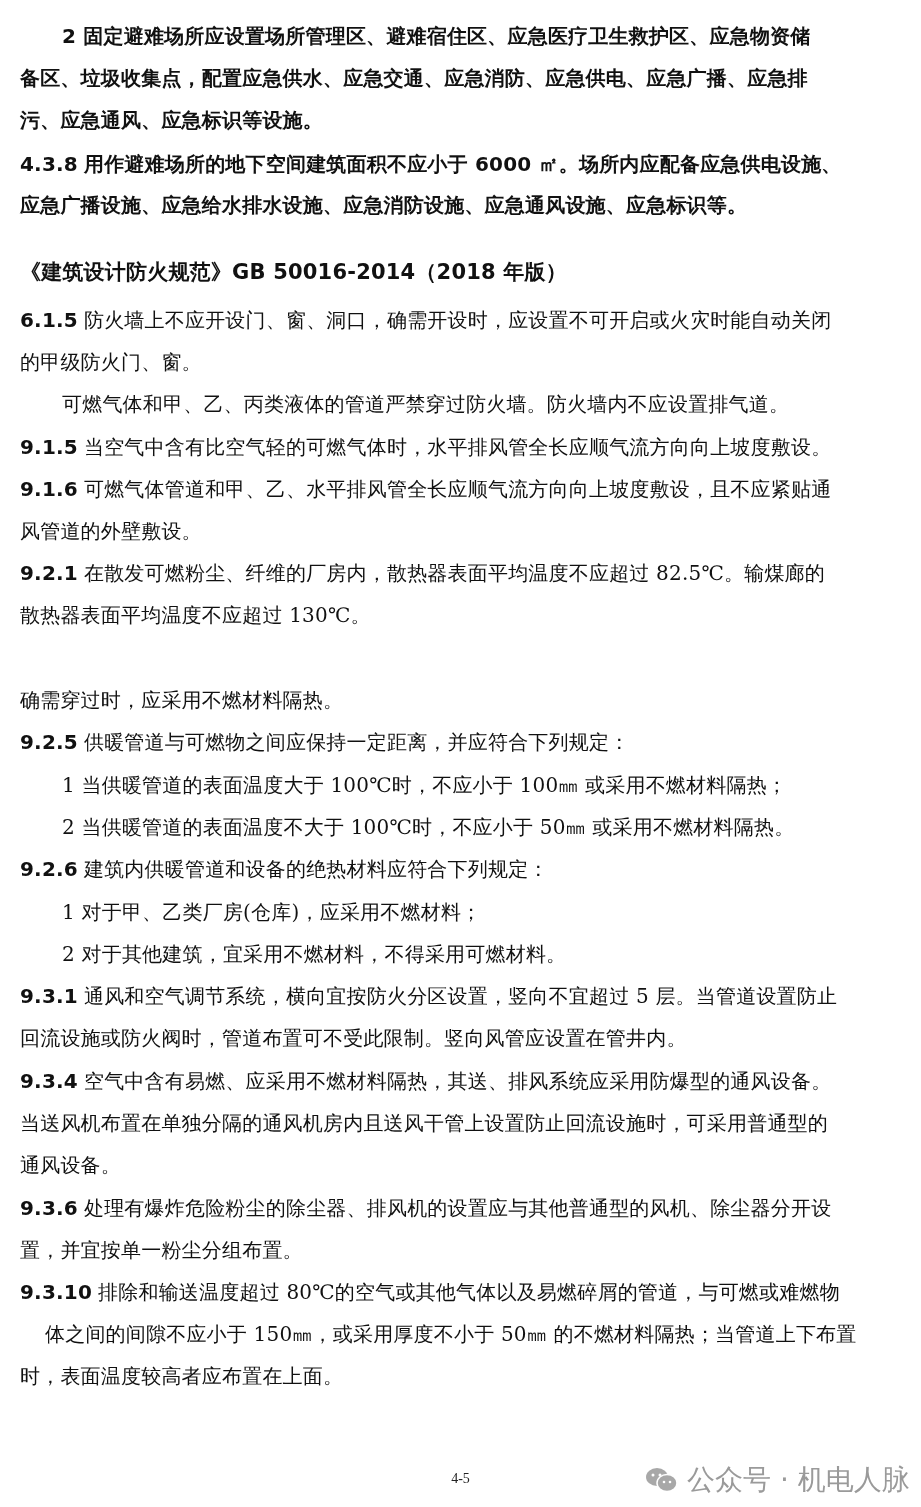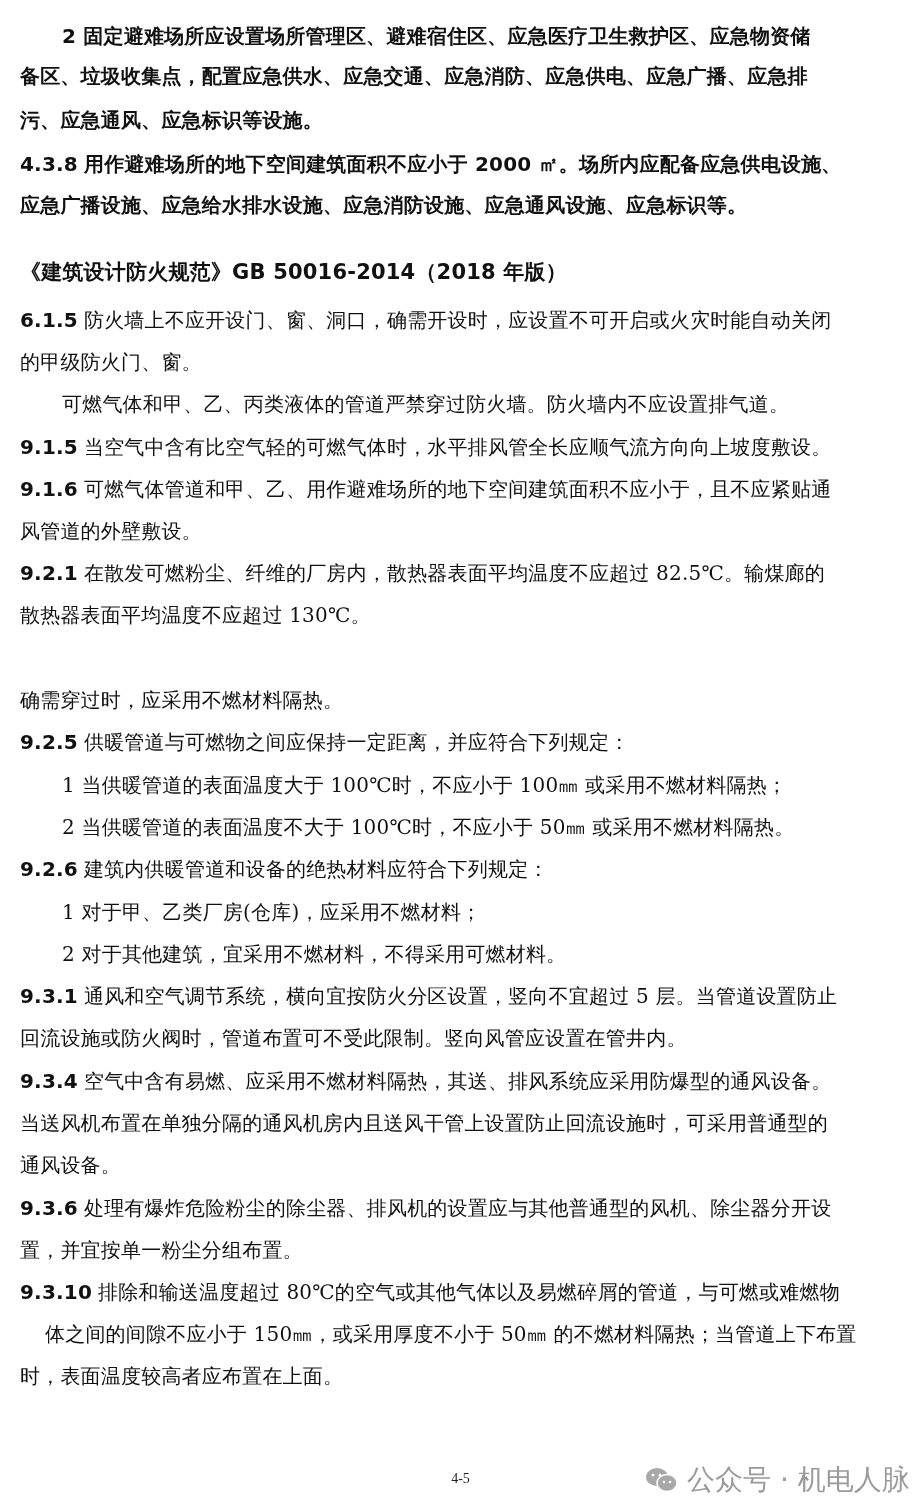--- a/index.html
+++ b/index.html
@@ -16,42 +16,42 @@
   .watermark { position:absolute; top:1455px; left:645px; display:flex; align-items:center;
                color:#9a9a9a; font-family:"DejaVu Sans","Liberation Sans",sans-serif; font-size:28px; }
   .watermark svg { margin-right:8px; }
 </style>
 </head>
 <body>
 
 <div class="page">
 
   <div class="line bold indent" style="top:18px;">2 固定避难场所应设置场所管理区、避难宿住区、应急医疗卫生救护区、应急物资储</div>
-  <div class="line bold" style="top:60px;font-family:Liberation Mono, monospace;">备区、垃圾收集点，配置应急供水、应急交通、应急消防、应急供电、应急广播、应急排</div>
+  <div class="line bold" style="top:60px;">备区、垃圾收集点，配置应急供水、应急交通、应急消防、应急供电、应急广播、应急排</div>
   <div class="line bold" style="top:102px;">污、应急通风、应急标识等设施。</div>
 
   <div class="line bold" style="top:146px;">
-    <span class="num">4.3.8</span><span>用作避难场所的地下空间建筑面积不应小于 2000 ㎡。场所内应配备应急供电设施、</span>
+    <span class="num">4.3.8</span><span>用作避难场所的地下空间建筑面积不应小于 6000 ㎡。场所内应配备应急供电设施、</span>
   </div>
   <div class="line bold" style="top:187px;">应急广播设施、应急给水排水设施、应急消防设施、应急通风设施、应急标识等。</div>
 
   <div class="line heading" style="top:254px;">《建筑设计防火规范》GB 50016-2014（2018 年版）</div>
 
   <div class="line" style="top:302px;">
     <span class="num">6.1.5</span><span>防火墙上不应开设门、窗、洞口，确需开设时，应设置不可开启或火灾时能自动关闭</span>
   </div>
   <div class="line" style="top:344px;">的甲级防火门、窗。</div>
   <div class="line indent" style="top:386px;">可燃气体和甲、乙、丙类液体的管道严禁穿过防火墙。防火墙内不应设置排气道。</div>
 
   <div class="line" style="top:429px;">
     <span class="num">9.1.5</span><span>当空气中含有比空气轻的可燃气体时，水平排风管全长应顺气流方向向上坡度敷设。</span>
   </div>
 
   <div class="line" style="top:471px;">
-    <span class="num">9.1.6</span><span>可燃气体管道和甲、乙、用作避难场所的地下空间建筑面积不应小于，且不应紧贴通</span>
+    <span class="num">9.1.6</span><span>可燃气体管道和甲、乙、水平排风管全长应顺气流方向向上坡度敷设，且不应紧贴通</span>
   </div>
   <div class="line" style="top:513px;">风管道的外壁敷设。</div>
 
   <div class="line" style="top:555px;">
     <span class="num">9.2.1</span><span>在散发可燃粉尘、纤维的厂房内，散热器表面平均温度不应超过 82.5℃。输煤廊的</span>
   </div>
   <div class="line" style="top:597px;">散热器表面平均温度不应超过 130℃。</div>
 
   <div class="line" style="top:682px;">确需穿过时，应采用不燃材料隔热。</div>
 

